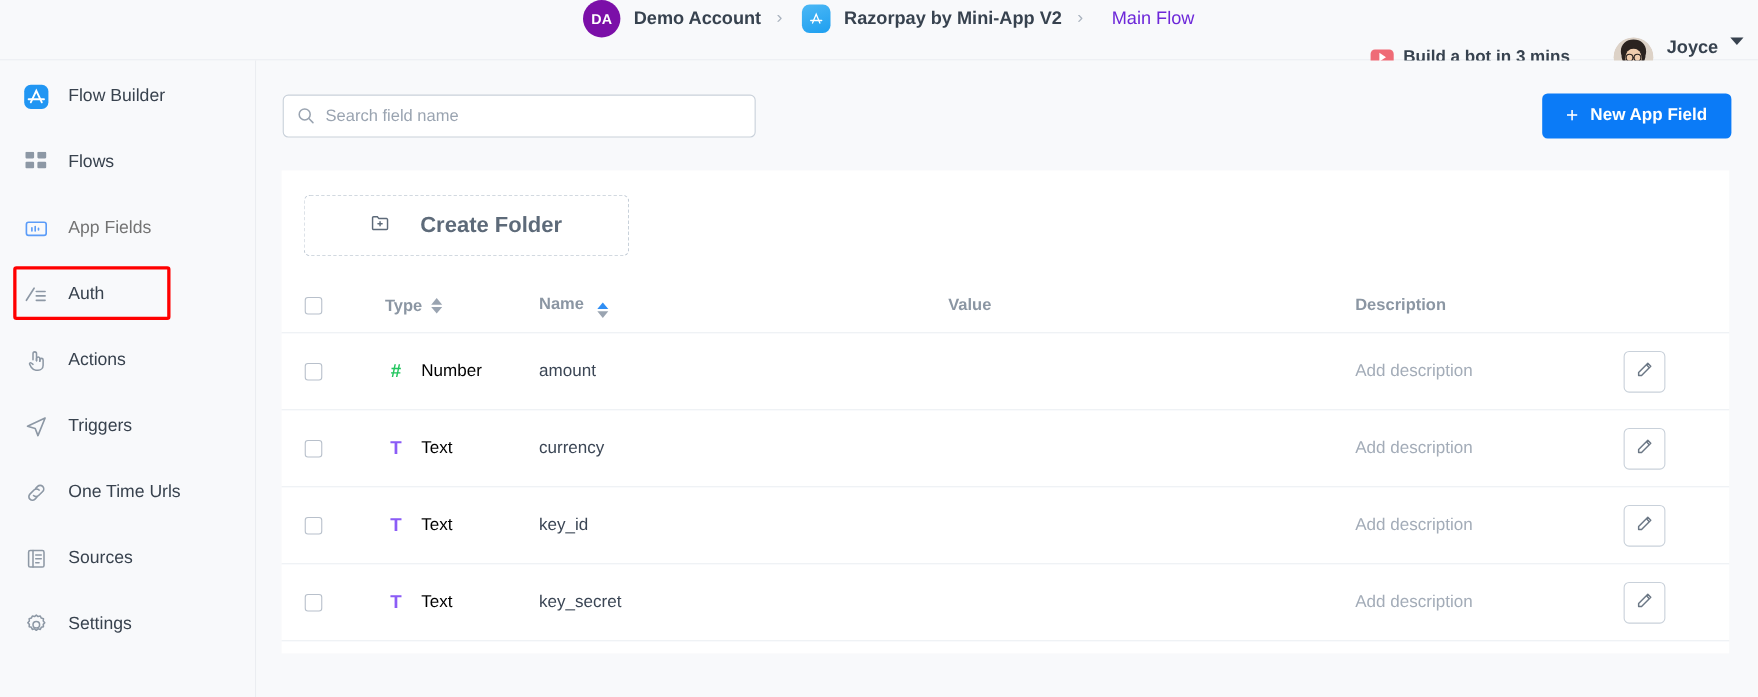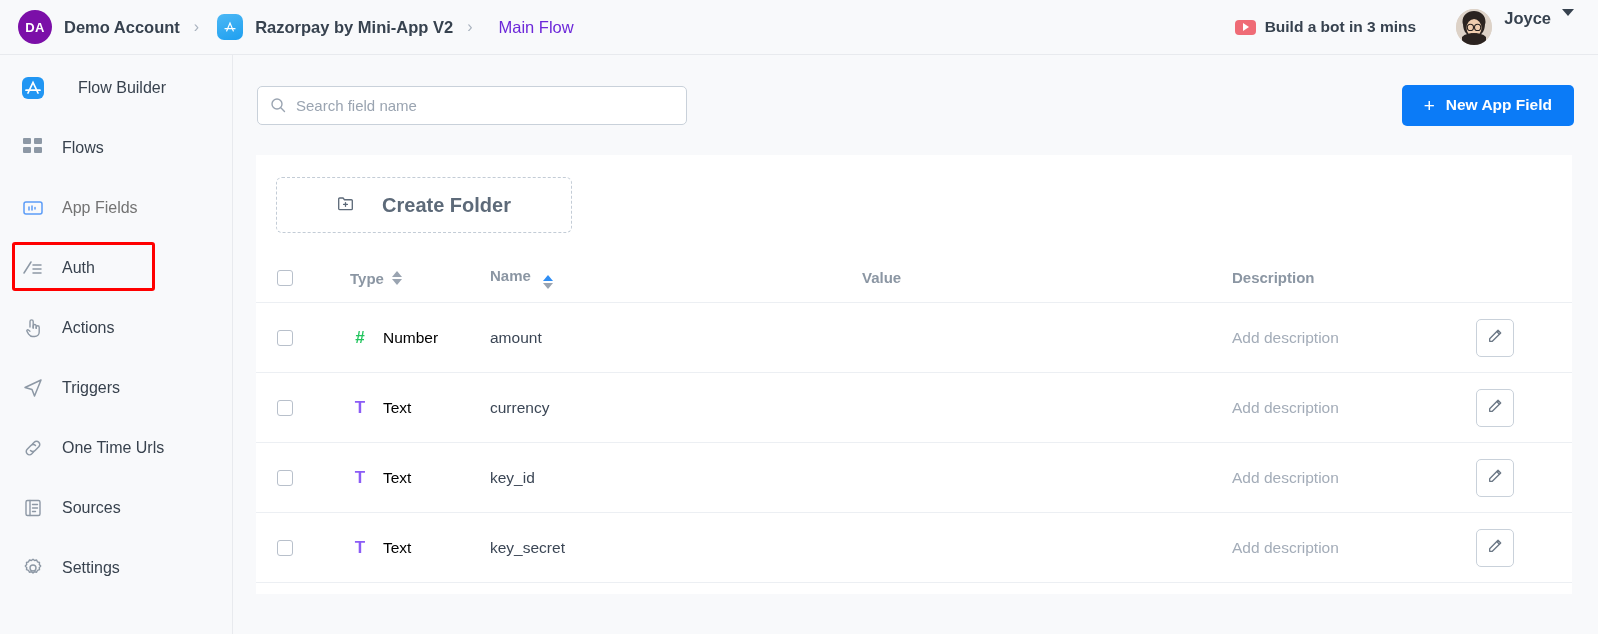--- a/index.html
+++ b/index.html
@@ -9,21 +9,21 @@
     background: #ffffff;
     overflow: hidden;
   }
 
   
   .topbar {
     position: absolute; top: 0; left: 0;
     width: 1598px; height: 55px;
     background: #f8f9fb;
     border-bottom: 1px solid #e8eaee;
-    display: flex; align-items: center;
+    display: flex; align-items: center; flex-direction: column;
   }
   .breadcrumb { display: flex; align-items: center; padding-left: 18px; }
   .avatar-initials {
     width: 34px; height: 34px; border-radius: 50%;
     background: #7b0fa8;
     color: #fff; font-size: 13px; font-weight: 700;
     display: flex; align-items: center; justify-content: center;
     letter-spacing: .3px;
   }
   .crumb-text {
@@ -36,21 +36,21 @@
   }
   .app-badge {
     width: 26px; height: 26px; border-radius: 7px;
     background: linear-gradient(160deg,#4cb8f5,#1e9ff0);
     display: flex; align-items: center; justify-content: center;
     margin-left: 4px;
   }
   .app-badge svg { display: block; }
 
   .topbar-right {
-    margin-left: auto; display: flex; align-items: center; padding-right: 24px;
+    margin-left: auto; display: flex; align-items: center; padding-right: 13px;
   }
   .yt-link { display: flex; align-items: center; cursor: pointer; }
   .yt-icon {
     width: 21px; height: 15px; border-radius: 4px; background: #ef6b76;
     display: flex; align-items: center; justify-content: center;
     margin-right: 9px;
   }
   .yt-icon .tri {
     width: 0; height: 0;
     border-left: 6px solid #fff;
@@ -77,21 +77,21 @@
     width: 233px; height: 579px;
     background: #f8f9fb;
     border-right: 1px solid #e8eaee;
   }
   .nav-item {
     display: flex; align-items: center;
     height: 40px; margin-top: 20px;
     padding-left: 20px; cursor: pointer;
     position: relative;
   }
-  .nav-item:first-child { margin-top: 13px; gap: 16px; }
+  .nav-item:first-child { margin-top: 13px; }
   .nav-ico {
     width: 26px; height: 26px;
     display: flex; align-items: center; justify-content: center;
     flex: 0 0 26px;
   }
   .nav-label {
     font-size: 16px; color: #38424e; margin-left: 16px; white-space: nowrap;
   }
   .nav-item.active .nav-label { color: #737373; }
   .hl-box {

